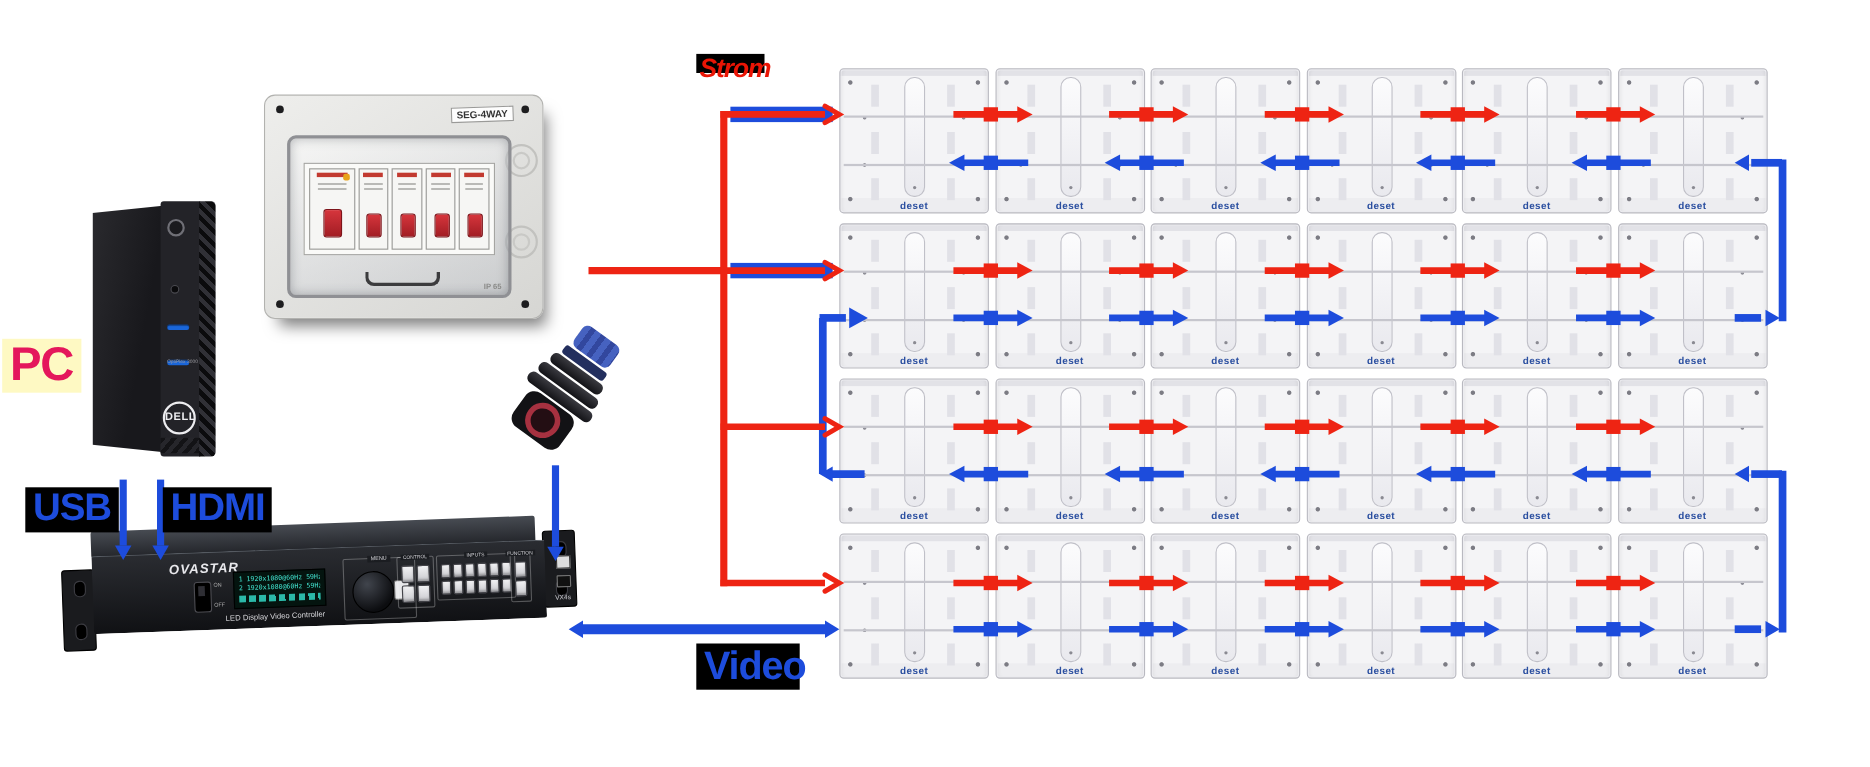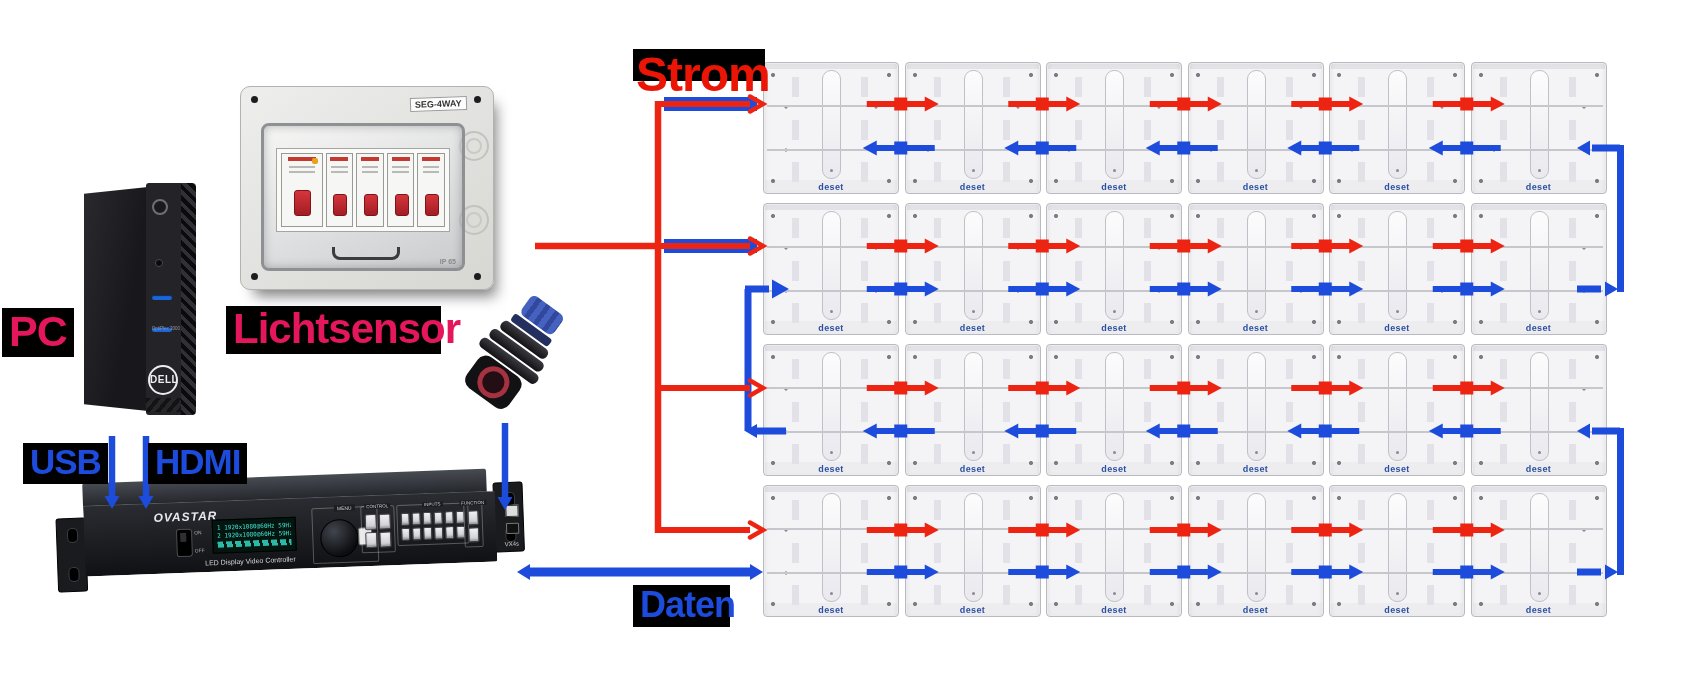--- a/index.html
+++ b/index.html
@@ -4,27 +4,27 @@
 <style>
   html,body{margin:0;padding:0;background:#fff;}
   #canvas{position:relative;width:1700px;height:697px;background:#fff;overflow:hidden;
           font-family:"Liberation Sans",sans-serif;}
 
   
   .lbl{position:absolute;font-weight:bold;line-height:1.05;padding:1px 7px 3px 7px;
        white-space:nowrap;z-index:6;letter-spacing:-1px;}
   #lbl-sicherungskasten{left:4px;top:30px;font-size:47px;color:var(--accent);
       background:linear-gradient(#000,#000) 18px 0/calc(100% - 18px) 100% no-repeat;}
-  #lbl-pc{left:2px;top:308px;font-size:43px;color:var(--accent);background:#000000;}
+  #lbl-pc{left:2px;top:308px;font-size:43px;color:var(--accent);background:#fef9c3;}
   #lbl-lichtsensor{left:226px;top:306px;font-size:42px;color:var(--accent);
       background:linear-gradient(#000,#000) 0 0/calc(100% - 26px) 100% no-repeat;}
   #lbl-ledcontroller{left:170px;top:621px;font-size:43px;color:var(--accent);
       background:linear-gradient(#000,#000) 0 0/calc(100% - 12px) 100% no-repeat;}
-  #lbl-strom{left:629px;top:49px;font-size:48px;color:#ea1505;
-      background:linear-gradient(#000 60%,rgba(0,0,0,0) 60%) 4px 0/calc(100% - 16px) 100% no-repeat;}
+  #lbl-strom{left:629px;top:49px;font-size:24px;color:#ea1505;
+      background:linear-gradient(#000 60%,rgba(0,0,0,0) 60%) 4px 0/calc(100% - 16px) 100% no-repeat;font-style:italic;}
   #lbl-daten{left:633px;top:585px;font-size:36px;color:var(--data);
       background:linear-gradient(#000,#000) 0 0/calc(100% - 12px) 100% no-repeat;}
   #lbl-usb{left:23px;top:443px;font-size:35px;color:var(--data);background:#000;}
   #lbl-hdmi{left:148px;top:443px;font-size:35px;color:var(--data);background:#000;}
 
   
   #wires{position:absolute;left:0;top:0;z-index:4;pointer-events:none;}
 
   
   #wall{position:absolute;left:0;top:0;width:100%;height:100%;z-index:1;}
@@ -604,18 +604,17 @@
         <line x1="1291.25" y1="530" x2="1350.25" y2="530" stroke-width="6"></line>
         <polygon points="1363.25,530 1349.25,522.5 1349.25,537.5" stroke="none"></polygon>
         <rect x="1318.75" y="523.5" width="13" height="13" stroke="none"></rect>
         <line x1="1432.75" y1="530" x2="1491.75" y2="530" stroke-width="6"></line>
         <polygon points="1504.75,530 1490.75,522.5 1490.75,537.5" stroke="none"></polygon>
         <rect x="1460.25" y="523.5" width="13" height="13" stroke="none"></rect>
       </g>
   </svg>
 
   <div class="lbl" id="lbl-pc">PC</div>
-  <div class="lbl" id="lbl-lichtsensor">Lichtsensor</div>
   <div class="lbl" id="lbl-strom">Strom</div>
-  <div class="lbl" id="lbl-daten">Daten</div>
+  <div class="lbl" id="lbl-daten">Video</div>
   <div class="lbl" id="lbl-usb">USB</div>
   <div class="lbl" id="lbl-hdmi">HDMI</div>
 </div>
 
 </body></html>

